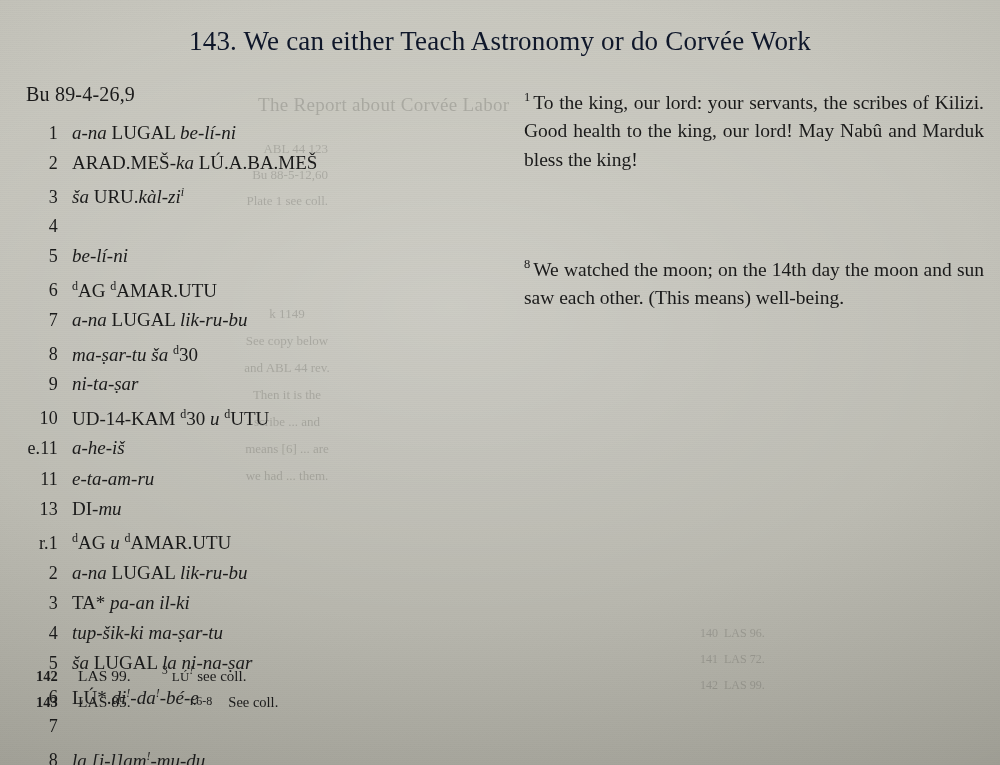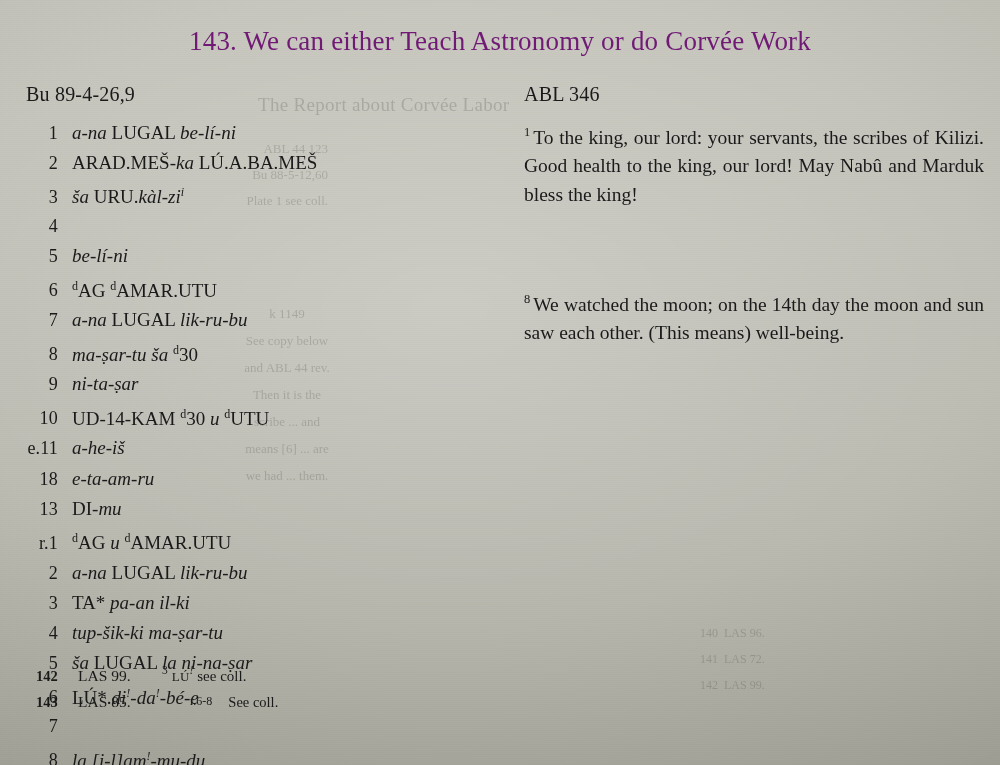--- a/index.html
+++ b/index.html
@@ -74,21 +74,21 @@
     z-index: 3;
   }
 
   h1.title {
     margin: 0;
     padding: 26px 0 0 0;
     text-align: center;
     font-size: 27px;
     font-weight: normal;
     letter-spacing: 0.2px;
-    color: #701a75;
+    color: #0f172a;
   }
 
   .columns {
     display: flex;
     margin-top: 26px;
     padding: 0 16px 0 10px;
   }
   .col-left {
     width: 506px;
     flex: 0 0 506px;
@@ -279,21 +279,21 @@
           <span class="tl-num">10</span>
           <span class="tl-txt"><span class="caps">UD-14-KAM</span> <span class="sup">d</span><span class="caps">30</span> <span class="ital">u</span> <span class="sup">d</span><span class="caps">UTU</span></span>
         </div>
 
         <div class="tl-row">
           <span class="tl-num">e.11</span>
           <span class="tl-txt"><span class="ital">a-he-iš</span></span>
         </div>
 
         <div class="tl-row">
-          <span class="tl-num">18</span>
+          <span class="tl-num">11</span>
           <span class="tl-txt"><span class="ital">e-ta-am-ru</span></span>
         </div>
 
         <div class="tl-row">
           <span class="tl-num">13</span>
           <span class="tl-txt"><span class="caps">DI-</span><span class="ital">mu</span></span>
         </div>
 
         <div class="tl-row">
           <span class="tl-num">r.1</span>
@@ -331,21 +331,20 @@
 
         <div class="tl-row">
           <span class="tl-num">8</span>
           <span class="tl-txt"><span class="ital">la [i-l]am</span><span class="supit">!</span><span class="ital">-mu-du</span></span>
         </div>
 
       </div>
     </div>
 
     <div class="col-right">
-      <div class="col-head col-head-right">ABL 346</div>
 
       <p class="trans-para"><span class="para-num">1</span><span>To the king, our lord: your servants, the scribes of Kilizi. Good health to the king, our lord! May Nabû and Marduk bless the king!</span></p>
 
       <div class="gapA"></div>
 
       <p class="trans-para"><span class="para-num">8</span><span>We watched the moon; on the 14th day the moon and sun saw each other. (This means) well-being.</span></p>
 
       <div class="gapB"></div>
 
     </div>

